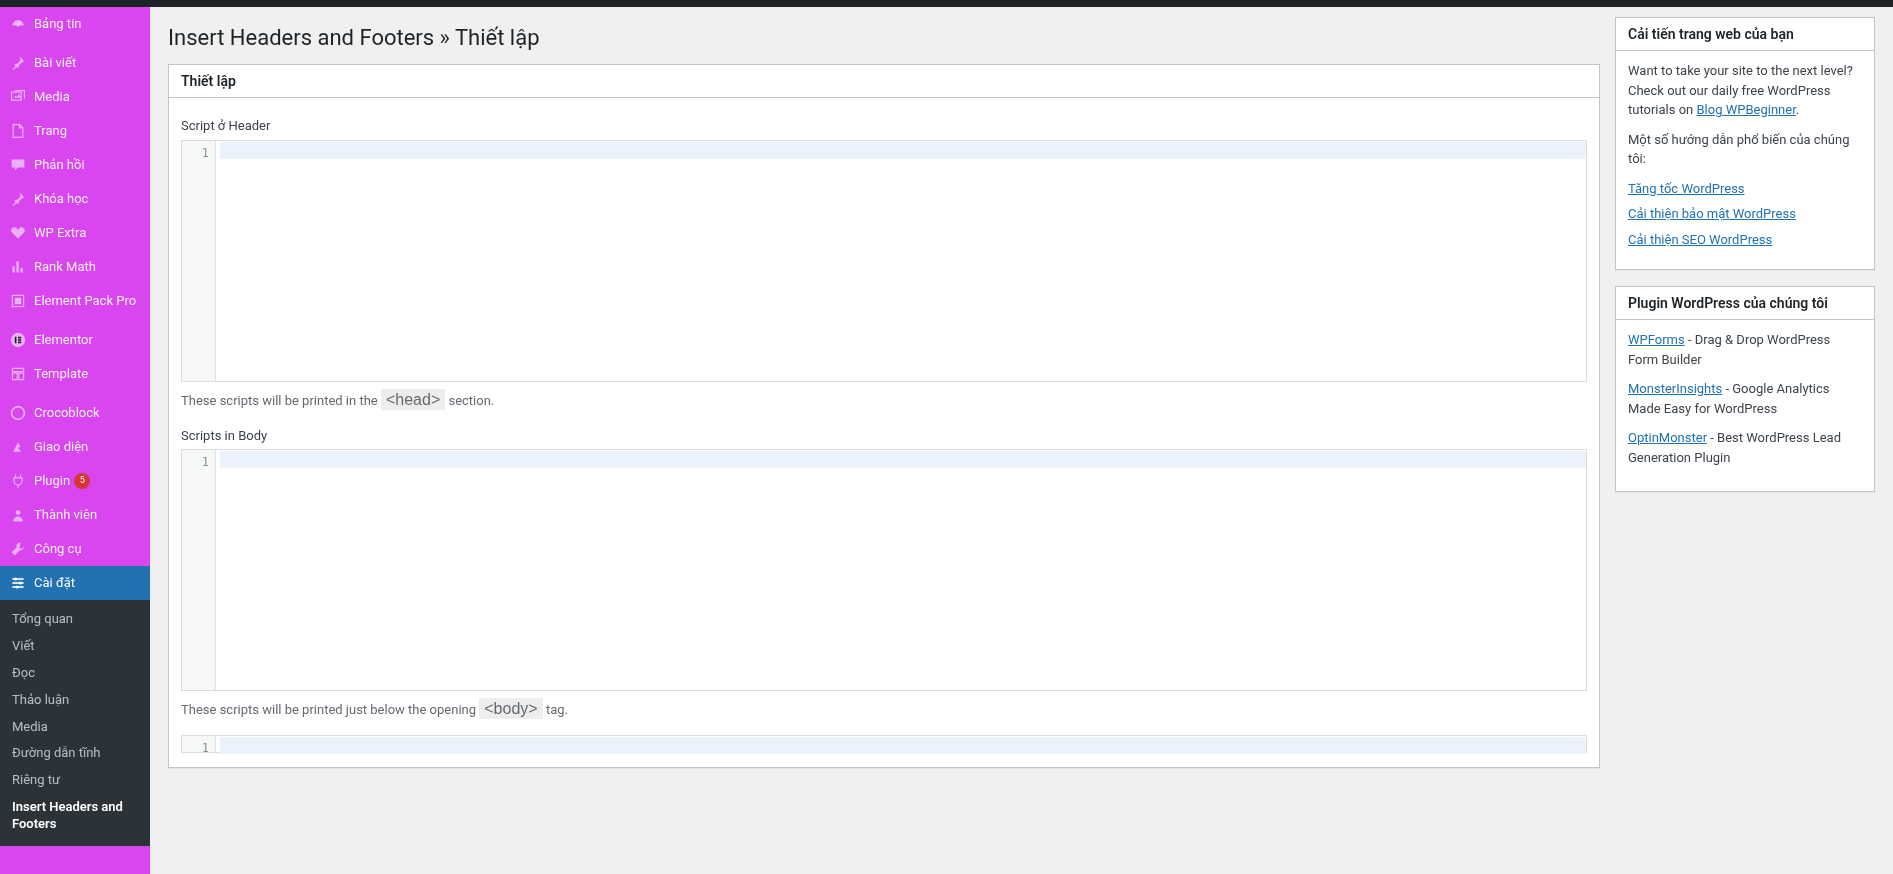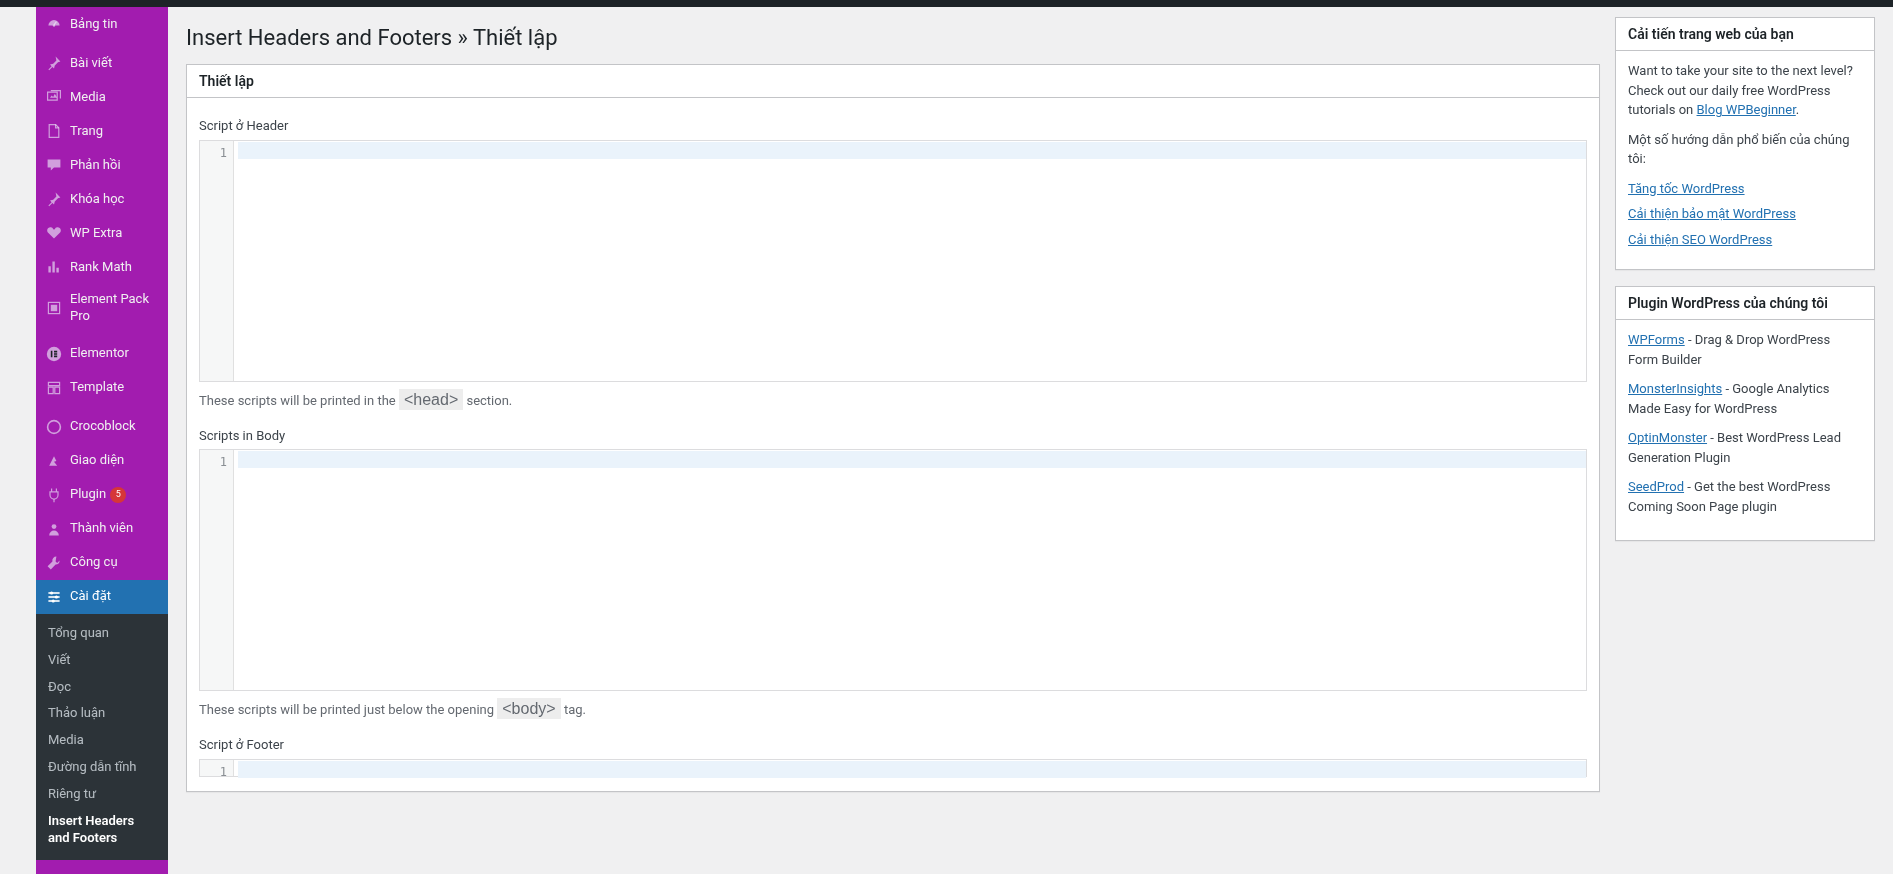--- a/index.html
+++ b/index.html
@@ -2,21 +2,21 @@
 <html><head>
 <meta charset="utf-8">
 <style>
 * { margin: 0; padding: 0; box-sizing: border-box; }
 body { font-family: -apple-system, BlinkMacSystemFont, "Segoe UI", Roboto, sans-serif; font-size: 13px; color: #3c434a; background: #f0f0f1; overflow-x: hidden; }
 
 .topbar { height: 7px; background: #1d2327; }
 
 .layout { display: flex; min-height: calc(100vh - 7px); }
 
-.sidebar { width: 132px; background: #a21caf; color: #f0f0f1; flex-shrink: 0; margin-left: 36px; }
+.sidebar { width: 150px; background: #d946ef; color: #f0f0f1; flex-shrink: 0; }
 .menu-item { display: flex; align-items: center; padding: 7px 8px; cursor: pointer; color: #f0f0f1; font-size: 13px; line-height: 1.3; }
 .menu-item.active { background: #2271b1; color: #fff; position: relative; }
 .menu-item.active::after { content: ""; position: absolute; right: -8px; top: 50%; transform: translateY(-50%); border: 8px solid transparent; border-right-color: #f0f0f1; }
 .menu-icon { width: 20px; height: 20px; margin-right: 6px; display: inline-flex; align-items: center; justify-content: center; font-size: 16px; color: rgba(240,246,252,0.6); flex-shrink: 0; }
 .menu-item.active .menu-icon { color: #fff; }
 .menu-sep { height: 5px; }
 .submenu { background: #2c3338; padding: 6px 0 8px 0; }
 .submenu-item { padding: 5px 12px; font-size: 13px; color: rgba(240,246,252,0.7); cursor: pointer; line-height: 1.3; }
 .submenu-item.current { color: #fff; font-weight: 600; }
 .badge { display: inline-block; background: #d63638; color: #fff; border-radius: 9px; font-size: 9px; line-height: 1.6; min-width: 16px; height: 16px; text-align: center; padding: 0 5px; margin-left: 4px; }
@@ -238,21 +238,20 @@
             </div>
             <div class="desc"><span>These scripts will be printed in the </span><span class="code-tag">&lt;head&gt;</span><span> section.</span></div>
             <div class="field-label">Scripts in Body</div>
             <div class="code-editor">
               <div class="code-gutter">1</div>
               <div class="code-body">
                 <div class="code-line-hl"></div>
               </div>
             </div>
             <div class="desc"><span>These scripts will be printed just below the opening </span><span class="code-tag">&lt;body&gt;</span><span> tag.</span></div>
-            <div class="field-label">Script ở Footer</div>
             <div class="code-editor" style="height: 18px;">
               <div class="code-gutter">1</div>
               <div class="code-body">
                 <div class="code-line-hl"></div>
               </div>
             </div>
           </div>
       </div>
     </div>
 
@@ -270,19 +269,18 @@
         </div>
       </div>
 
       <div class="postbox">
         <div class="postbox-header">Plugin WordPress của chúng tôi</div>
         <div class="postbox-inside">
           <div id="plugin-list">
               <div class="plugin-item"><a href="#">WPForms</a><span> - Drag &amp; Drop WordPress Form Builder</span></div>
               <div class="plugin-item"><a href="#">MonsterInsights</a><span> - Google Analytics Made Easy for WordPress</span></div>
               <div class="plugin-item"><a href="#">OptinMonster</a><span> - Best WordPress Lead Generation Plugin</span></div>
-              <div class="plugin-item"><a href="#">SeedProd</a><span> - Get the best WordPress Coming Soon Page plugin</span></div>
             </div>
         </div>
       </div>
     </div>
   </div>
 </div>
 
 </body></html>

